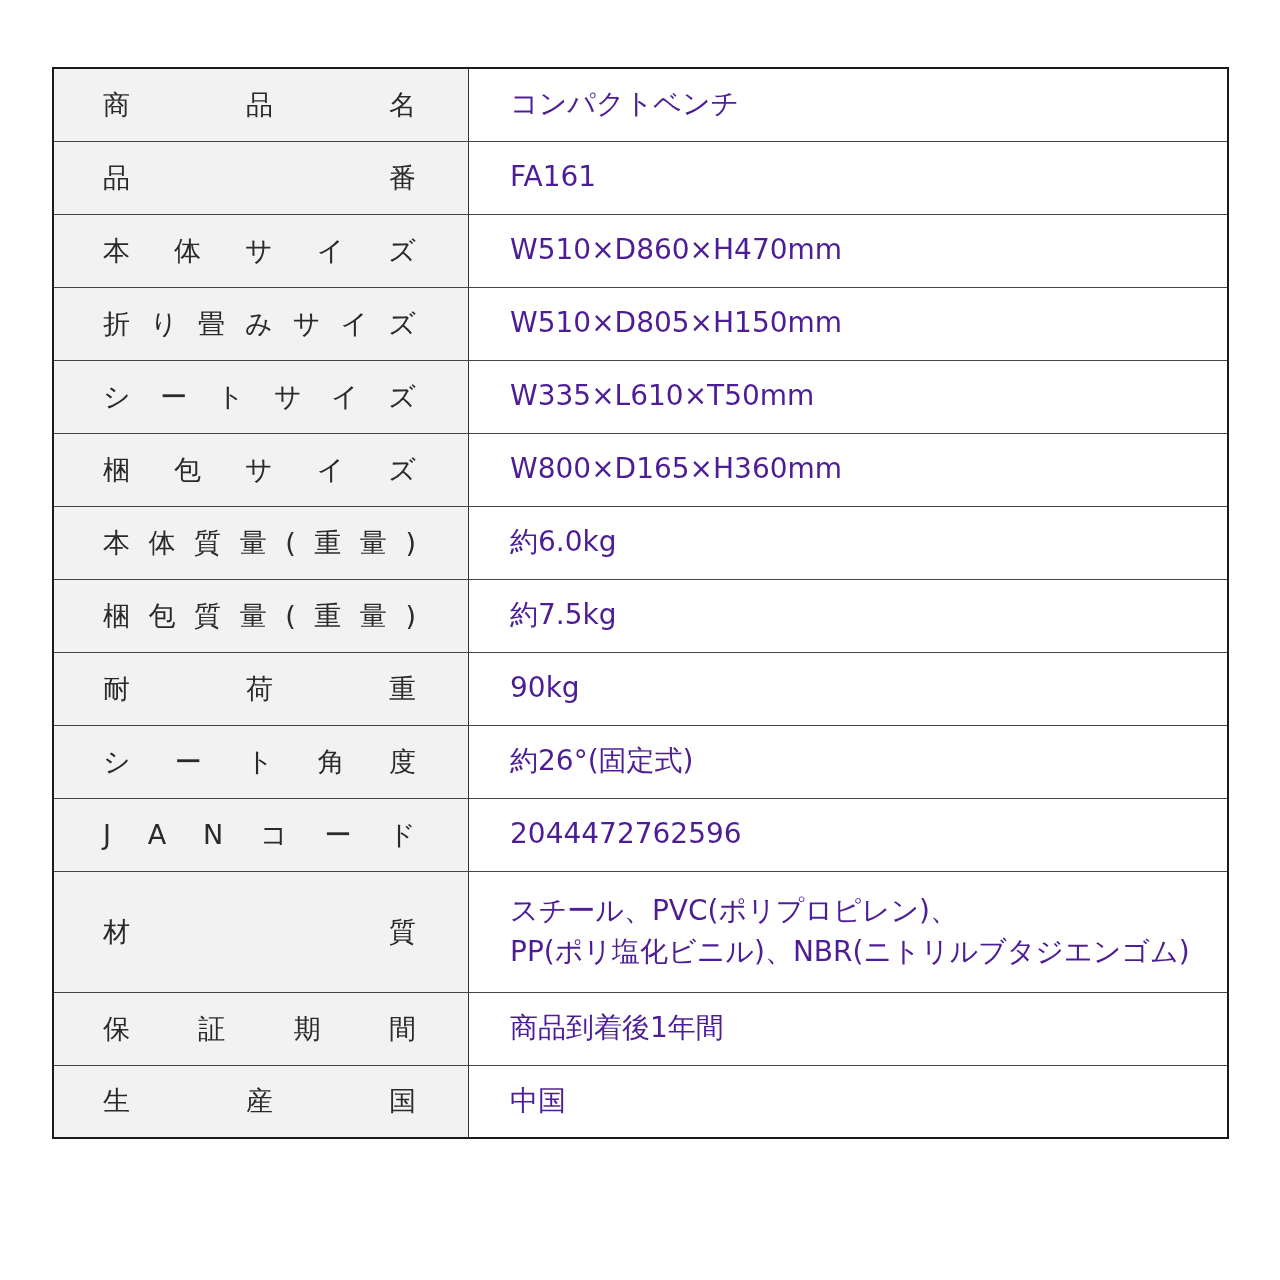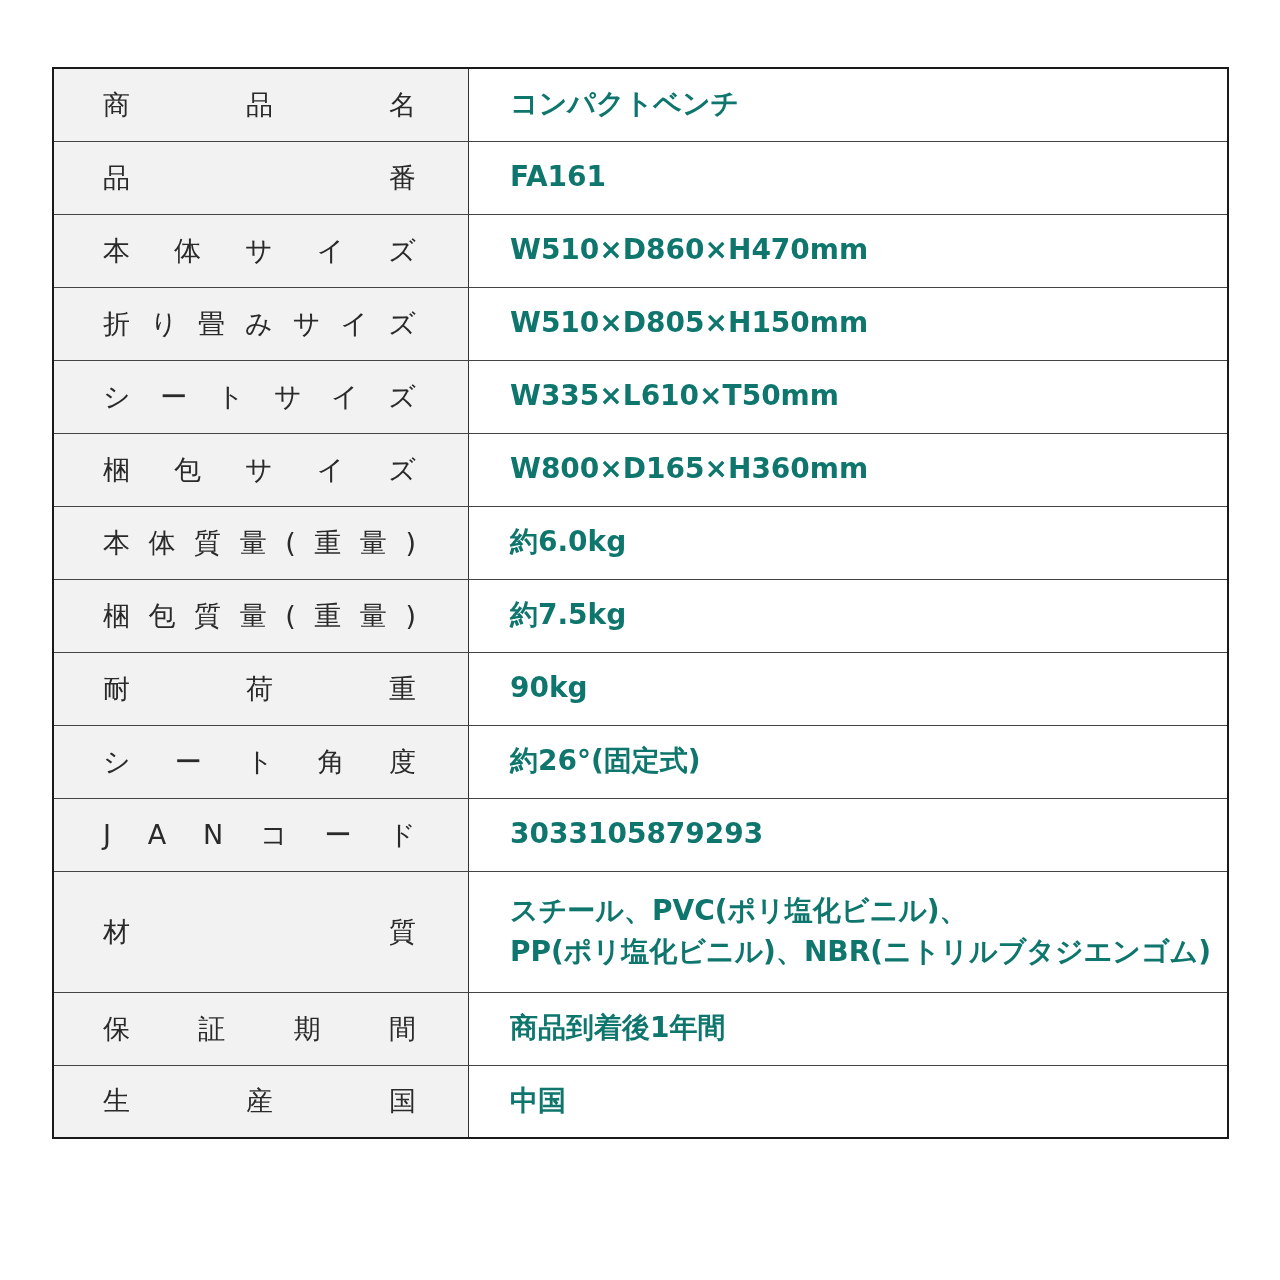--- a/index.html
+++ b/index.html
@@ -44,23 +44,22 @@
       display: flex;
       justify-content: space-between;
       align-items: center;
       margin: 0 52px 0 49px;
     }
     .label-inner span { display: inline-block; }
     .value-cell {
       background: #ffffff;
       padding-left: 41px !important;
       font-size: 28px;
-      color: #0f766e;
+      color: #4c1d95;
       line-height: 1.45;
-      font-weight: bold;
     }
     .row-std { height: 73px; }
     .row-tall { height: 121px; }
     .value-line { display: block; white-space: nowrap; }
   </style>
 </head>
 <body>
 
 <table class="spec-table">
   <tbody>
@@ -190,31 +189,31 @@
       <td class="label-cell">
         <div class="label-inner">
           <span>J</span>
           <span>A</span>
           <span>N</span>
           <span>コ</span>
           <span>ー</span>
           <span>ド</span>
         </div>
       </td>
-      <td class="value-cell">3033105879293</td>
+      <td class="value-cell">2044472762596</td>
     </tr>
     <tr class="row-tall">
       <td class="label-cell">
         <div class="label-inner">
           <span>材</span>
           <span>質</span>
         </div>
       </td>
       <td class="value-cell">
-        <span class="value-line">スチール、PVC(ポリ塩化ビニル)、</span>
+        <span class="value-line">スチール、PVC(ポリプロピレン)、</span>
         <span class="value-line">PP(ポリ塩化ビニル)、NBR(ニトリルブタジエンゴム)</span>
       </td>
     </tr>
     <tr class="row-std">
       <td class="label-cell">
         <div class="label-inner">
           <span>保</span>
           <span>証</span>
           <span>期</span>
           <span>間</span>

